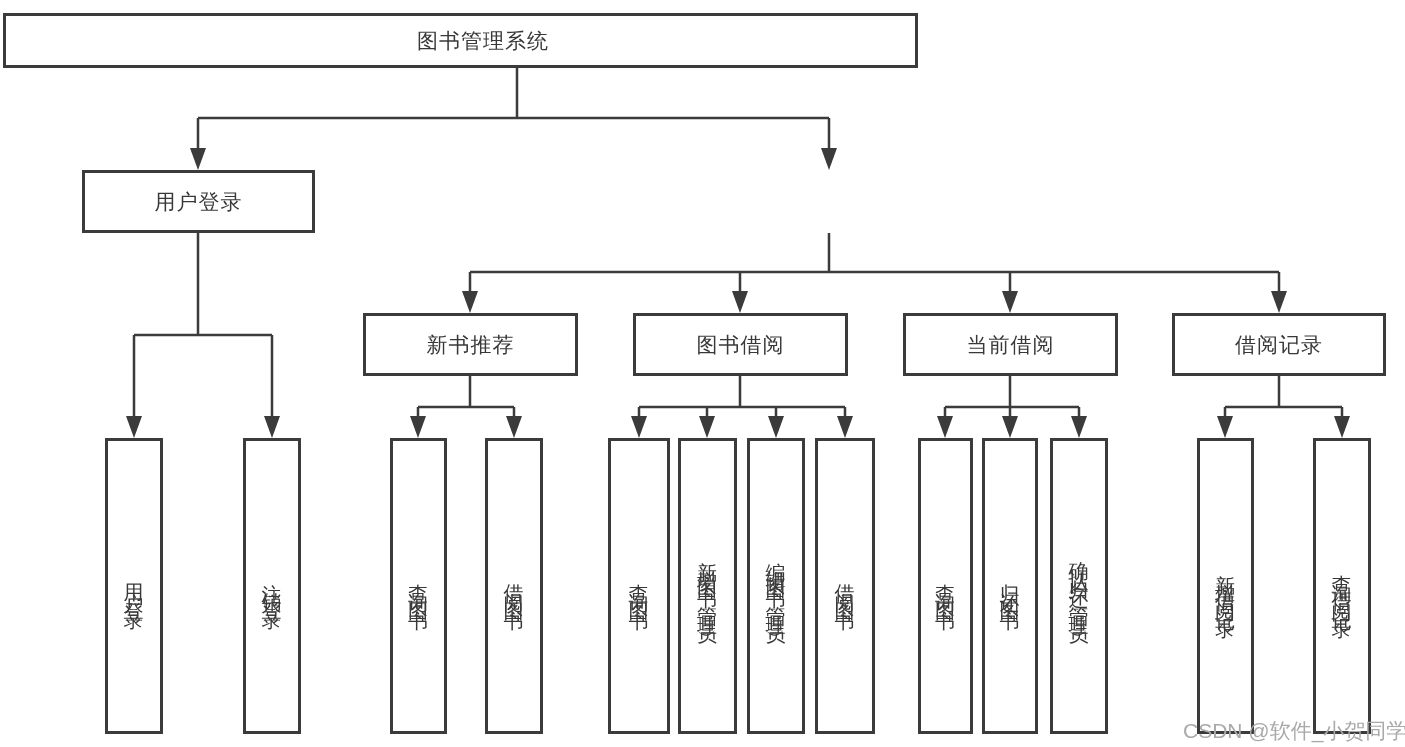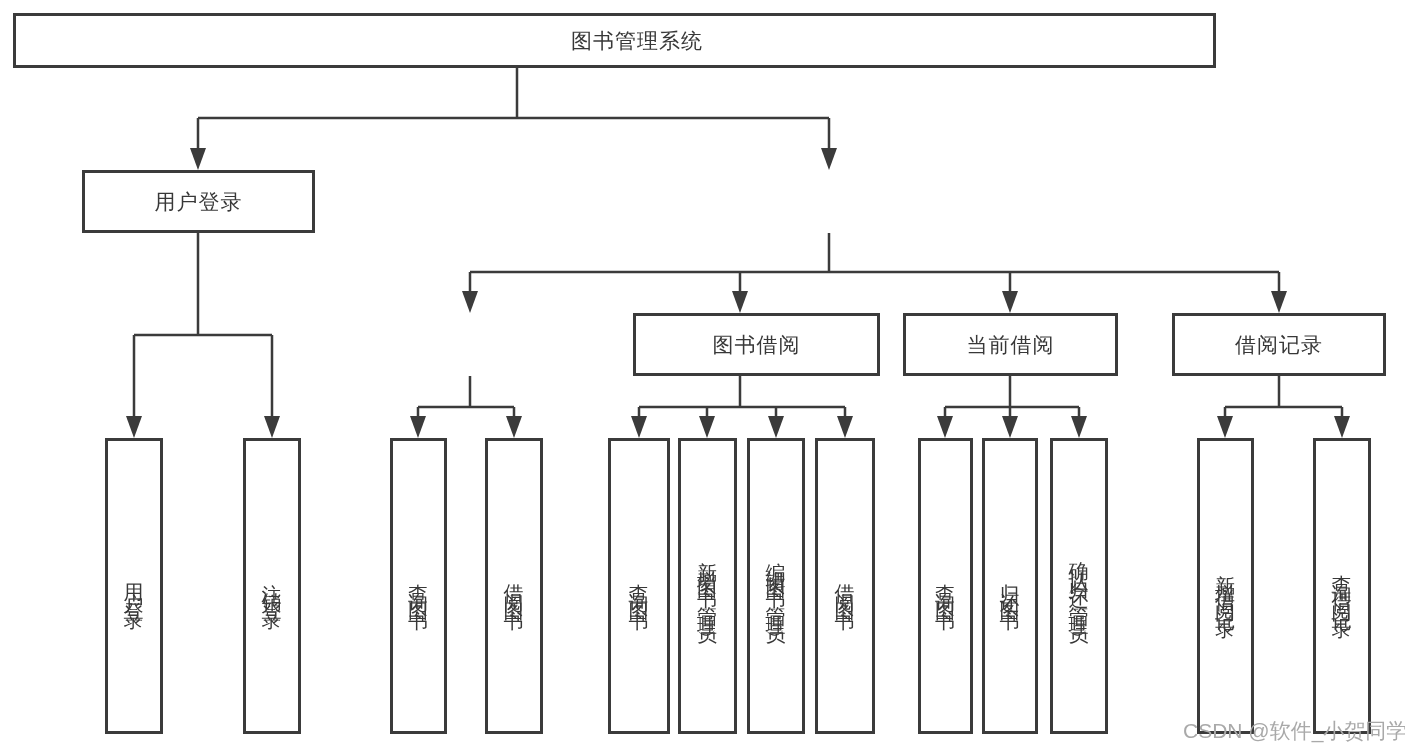--- a/index.html
+++ b/index.html
@@ -87,25 +87,26 @@
       <polygon points="776,438 768,416 784,416"></polygon>
       <polygon points="845,438 837,416 853,416"></polygon>
       <polygon points="945,438 937,416 953,416"></polygon>
       <polygon points="1010,438 1002,416 1018,416"></polygon>
       <polygon points="1079,438 1071,416 1087,416"></polygon>
       <polygon points="1225,438 1217,416 1233,416"></polygon>
       <polygon points="1342,438 1334,416 1350,416"></polygon>
     </g>
   </svg>
 
-  <div class="box" style="left:13px;top:13px;width:1203px;height:55px;padding-left:45px;">图书管理系统</div>
+  <div class="box" style="left:3px;top:13px;width:915px;height:55px;padding-left:45px;">图书管理系统</div>
 
   <div class="box" style="left:82px;top:170px;width:233px;height:63px;">用户登录</div>
 
-  <div class="box" style="left:633px;top:313px;width:247px;height:63px;">图书借阅</div>
+  <div class="box" style="left:363px;top:313px;width:215px;height:63px;">新书推荐</div>
+  <div class="box" style="left:633px;top:313px;width:215px;height:63px;">图书借阅</div>
   <div class="box" style="left:1172px;top:313px;width:214px;height:63px;">借阅记录</div>
   <div class="box" style="left:903px;top:313px;width:215px;height:63px;">当前借阅</div>
 
   <div class="box leaf" style="left:105px;top:438px;width:58px;height:296px;">用户登录</div>
   <div class="box leaf" style="left:243px;top:438px;width:58px;height:296px;">注销登录</div>
 
   <div class="box leaf" style="left:390px;top:438px;width:57px;height:296px;">查询图书</div>
   <div class="box leaf" style="left:485px;top:438px;width:58px;height:296px;">借阅图书</div>
 
   <div class="box leaf" style="left:608px;top:438px;width:62px;height:296px;">查询图书</div>

